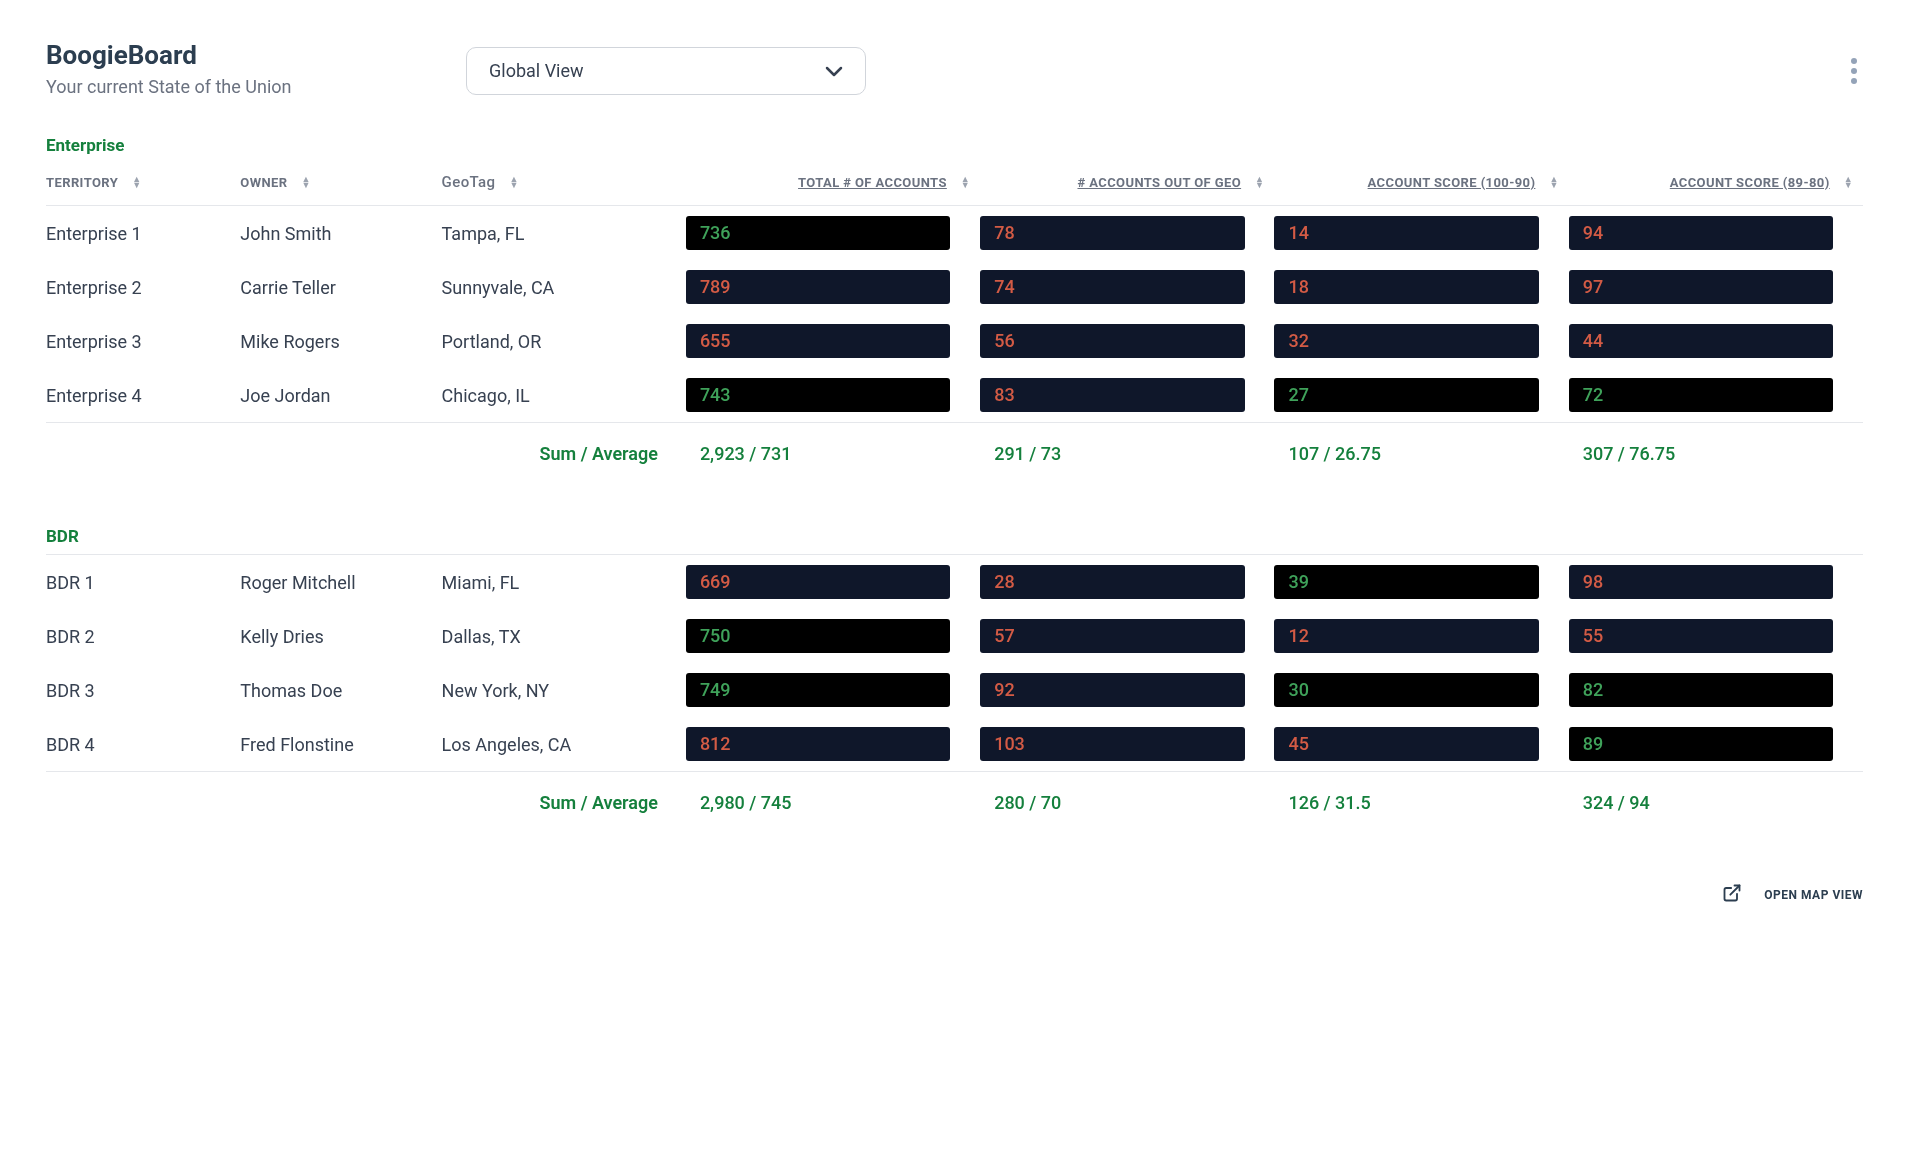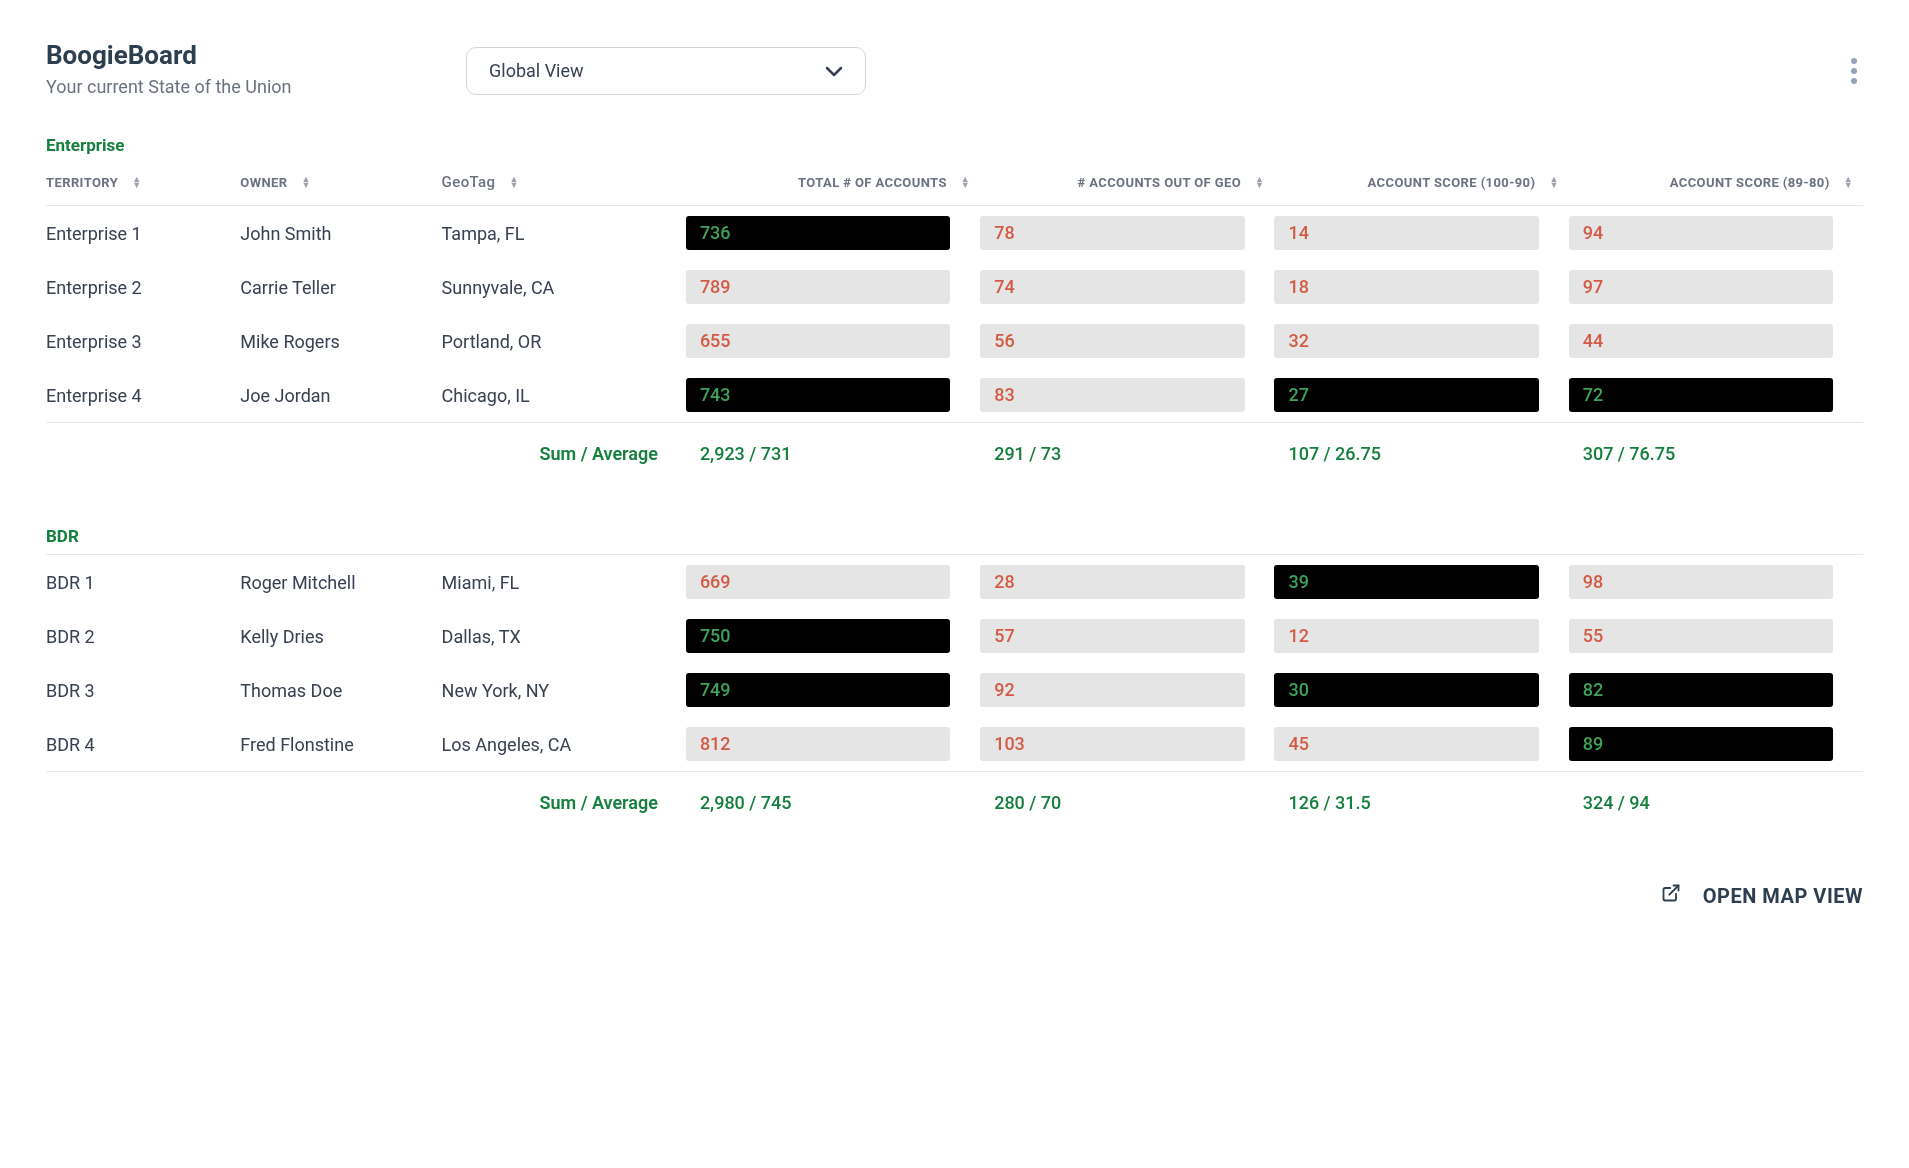--- a/index.html
+++ b/index.html
@@ -86,21 +86,21 @@
     text-transform: none;
     font-size: 15px;
     font-weight: 500;
   }
   thead th .th-wrap {
     display: flex;
     align-items: center;
     gap: 14px;
   }
   thead th.metric .th-wrap { justify-content: flex-end; }
-  thead th.metric .th-wrap .lbl { flex: 1; text-align: right; }
+  thead th.metric .th-wrap .lbl { flex: 1; text-align: right; text-decoration: underline; }
   .sort-icon {
     display: inline-flex;
     flex-direction: column;
     line-height: 6px;
     font-size: 9px;
     color: #9ca3af;
   }
 
   tbody td {
     padding: 10px 10px 10px 0;
@@ -114,21 +114,21 @@
     display: block;
     width: 93%;
     height: 34px;
     line-height: 34px;
     border-radius: 3px;
     padding: 0 14px;
     font-size: 18px;
     font-weight: 500;
   }
   .pill.green { background: #000000; color: #3fa25a; }
-  .pill.red   { background: #e5e5e5; color: #d35b45; }
+  .pill.red   { background: #0f172a; color: #d35b45; }
 
   tr.summary-row td {
     border-top: 1px solid #e5e7eb;
     padding-top: 20px;
     padding-bottom: 22px;
     font-size: 18px;
     color: #15803d;
   }
   tr.summary-row .sum-label {
     text-align: right;
@@ -150,21 +150,21 @@
 
   .footer {
     display: flex;
     justify-content: flex-end;
     margin-top: 48px;
   }
   .open-map {
     display: flex;
     align-items: center;
     gap: 22px;
-    font-size: 20px;
+    font-size: 12px;
     font-weight: 700;
     letter-spacing: 0.5px;
     color: #2c3e50;
     cursor: pointer;
     text-align: center;
   }
   .open-map svg { width: 20px; height: 20px; stroke: #2c3e50; }
 </style>
 </head>
 <body>

